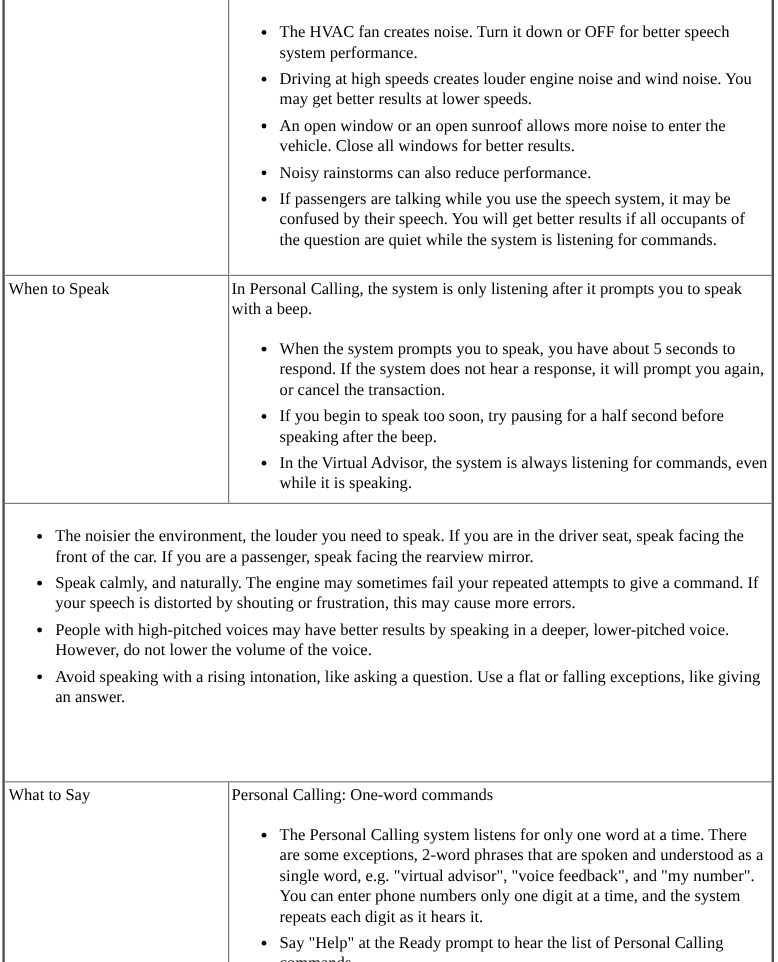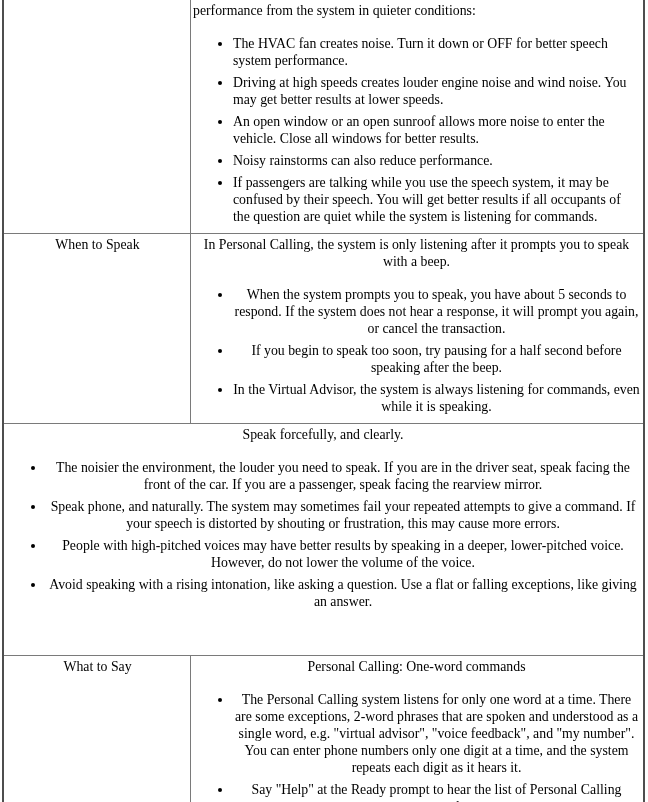--- a/index.html
+++ b/index.html
@@ -30,21 +30,20 @@
     border-left: 2px solid #4e4e4e;
     border-right: 2px solid #4e4e4e;
     border-bottom: 2px solid #5a5a5a;
   }
   .row {
     display: flex;
     align-items: stretch;
   }
   .row + .row {
     border-top: 1px solid var(--border-color);
-    text-align: center;
   }
   .row:nth-child(1) { min-height: 229px; }
   .row:nth-child(2) { min-height: 176px; }
   .row:nth-child(3) { min-height: 231px; }
   .row:nth-child(4) { min-height: 154px; }
   .header-cell {
     width: 181px;
     flex: 0 0 181px;
     border-right: 1px solid var(--border-color);
     padding: 2px 2px 2px 3px;
@@ -67,21 +66,20 @@
   ul.bullets li + li { margin-top: 5px; }
 </style>
 </head>
 <body>
 
 <div class="page">
   <div class="doc-table" id="table-root">
   <div class="row">
     <div class="header-cell"></div>
     <div class="content-cell">
-      <p class="intro">performance from the system in quieter conditions:</p>
       <ul class="bullets">
             <li>The HVAC fan creates noise. Turn it down or OFF for better speech system performance.</li>
             <li>Driving at high speeds creates louder engine noise and wind noise. You may get better results at lower speeds.</li>
             <li>An open window or an open sunroof allows more noise to enter the vehicle. Close all windows for better results.</li>
             <li>Noisy rainstorms can also reduce performance.</li>
             <li>If passengers are talking while you use the speech system, it may be confused by their speech. You will get better results if all occupants of the question are quiet while the system is listening for commands.</li>
           </ul>
     </div>
   </div>
 
@@ -92,24 +90,23 @@
       <ul class="bullets">
             <li>When the system prompts you to speak, you have about 5 seconds to respond. If the system does not hear a response, it will prompt you again, or cancel the transaction.</li>
             <li>If you begin to speak too soon, try pausing for a half second before speaking after the beep.</li>
             <li>In the Virtual Advisor, the system is always listening for commands, even while it is speaking.</li>
           </ul>
     </div>
   </div>
 
   <div class="row">
     <div class="content-cell">
-      <p class="intro">Speak forcefully, and clearly.</p>
       <ul class="bullets">
             <li>The noisier the environment, the louder you need to speak. If you are in the driver seat, speak facing the front of the car. If you are a passenger, speak facing the rearview mirror.</li>
-            <li>Speak phone, and naturally. The system may sometimes fail your repeated attempts to give a command. If your speech is distorted by shouting or frustration, this may cause more errors.</li>
+            <li>Speak calmly, and naturally. The engine may sometimes fail your repeated attempts to give a command. If your speech is distorted by shouting or frustration, this may cause more errors.</li>
             <li>People with high-pitched voices may have better results by speaking in a deeper, lower-pitched voice. However, do not lower the volume of the voice.</li>
             <li>Avoid speaking with a rising intonation, like asking a question. Use a flat or falling exceptions, like giving an answer.</li>
           </ul>
     </div>
   </div>
 
   <div class="row">
     <div class="header-cell">What to Say</div>
     <div class="content-cell">
       <p class="intro">Personal Calling: One-word commands</p>

